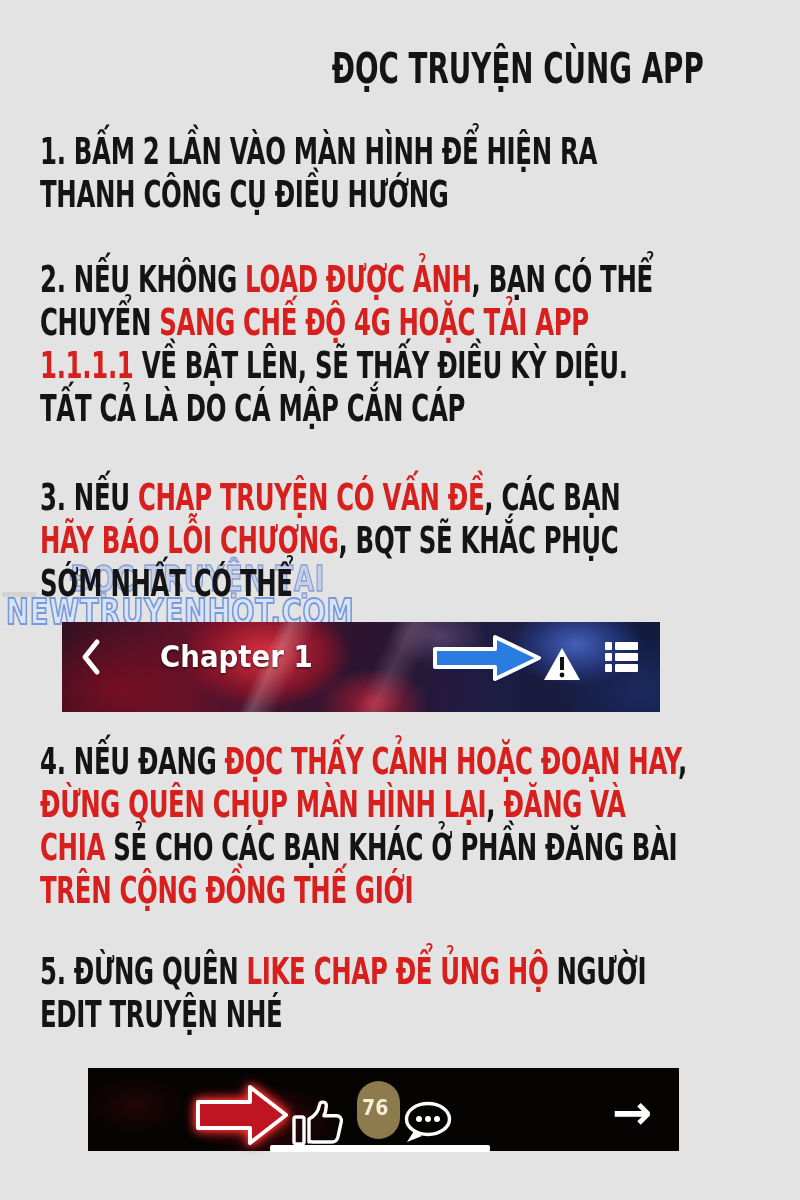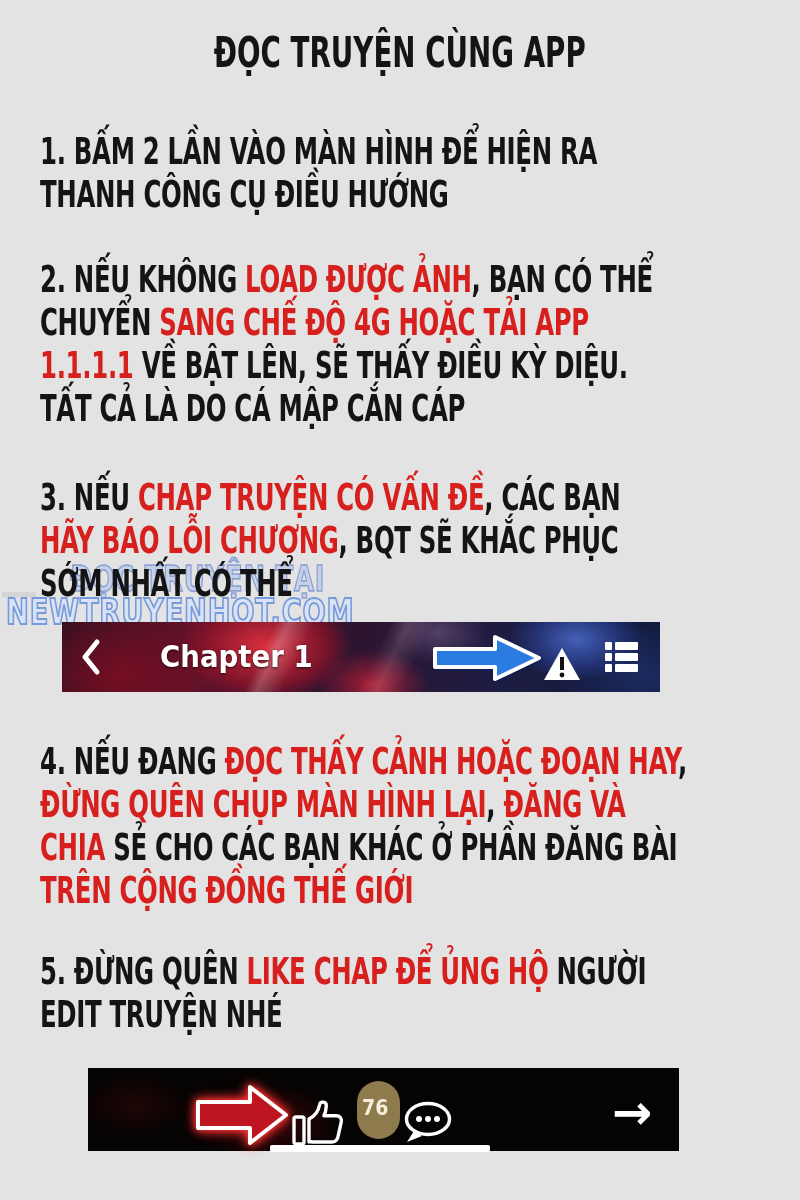--- a/index.html
+++ b/index.html
@@ -5,22 +5,22 @@
   * { margin:0; padding:0; box-sizing:border-box; }
   html,body { width:800px; height:1200px; }
   body {
     position:relative;
     background:#e3e3e3;
     font-family:"DejaVu Sans","Liberation Sans",sans-serif;
     overflow:hidden;
     color:#141414;
   }
   .title {
-    position:absolute; top:28px; left:0; width:100%;
-    text-align:center; font-weight:bold; font-size:42px;
+    position:absolute; top:44px; left:0; width:100%;
+    text-align:right; font-weight:bold; font-size:42px;
     color:#141414; z-index:2;
   }
   .title > span { display:inline-block; transform:scaleX(0.66); transform-origin:50% 50%; white-space:nowrap; }
   .para { position:absolute; left:40px; z-index:2; }
   .para .line {
     white-space:nowrap; font-weight:bold; font-size:37px; line-height:43px;
     letter-spacing:-0.5px; transform:scaleX(0.66); transform-origin:0 50%;
     color:#141414;
   }
   .para .line .red { color:#d7201d; }
@@ -41,21 +41,21 @@
     font-weight:bold; font-size:35px; white-space:nowrap;
     transform:scaleX(0.78); transform-origin:0 0;
     color:#d7e4fa;
     -webkit-text-stroke:2px #6d93da;
     letter-spacing:1px; opacity:0.9;
   }
   .edge-dash { position:absolute; left:2px; top:592px; width:34px; height:5px; background:#d0d0d0; opacity:.8; z-index:1; }
 
   
   .chapter-bar {
-    position:absolute; left:62px; top:622px; width:598px; height:70px; z-index:3;
+    position:absolute; left:62px; top:622px; width:598px; height:90px; z-index:3;
     overflow:hidden;
     background:
       radial-gradient(90px 55px ellipse at 86% 25%, rgba(70,100,190,0.95), rgba(40,60,140,0.6) 50%, transparent 75%),
       radial-gradient(120px 80px ellipse at 97% 75%, #1c2a60, transparent 72%),
       radial-gradient(70px 45px ellipse at 63% 15%, rgba(90,70,110,0.85), transparent 70%),
       radial-gradient(110px 70px ellipse at 34% 35%, rgba(225,50,64,0.95), rgba(150,20,40,0.7) 55%, transparent 78%),
       radial-gradient(140px 90px ellipse at 10% 75%, rgba(120,14,34,0.95), transparent 72%),
       radial-gradient(80px 50px ellipse at 52% 90%, rgba(190,30,52,0.85), transparent 70%),
       linear-gradient(100deg, #351020 0%, #60122a 22%, #2e1430 48%, #1e1c42 72%, #101a3a 100%);
   }

